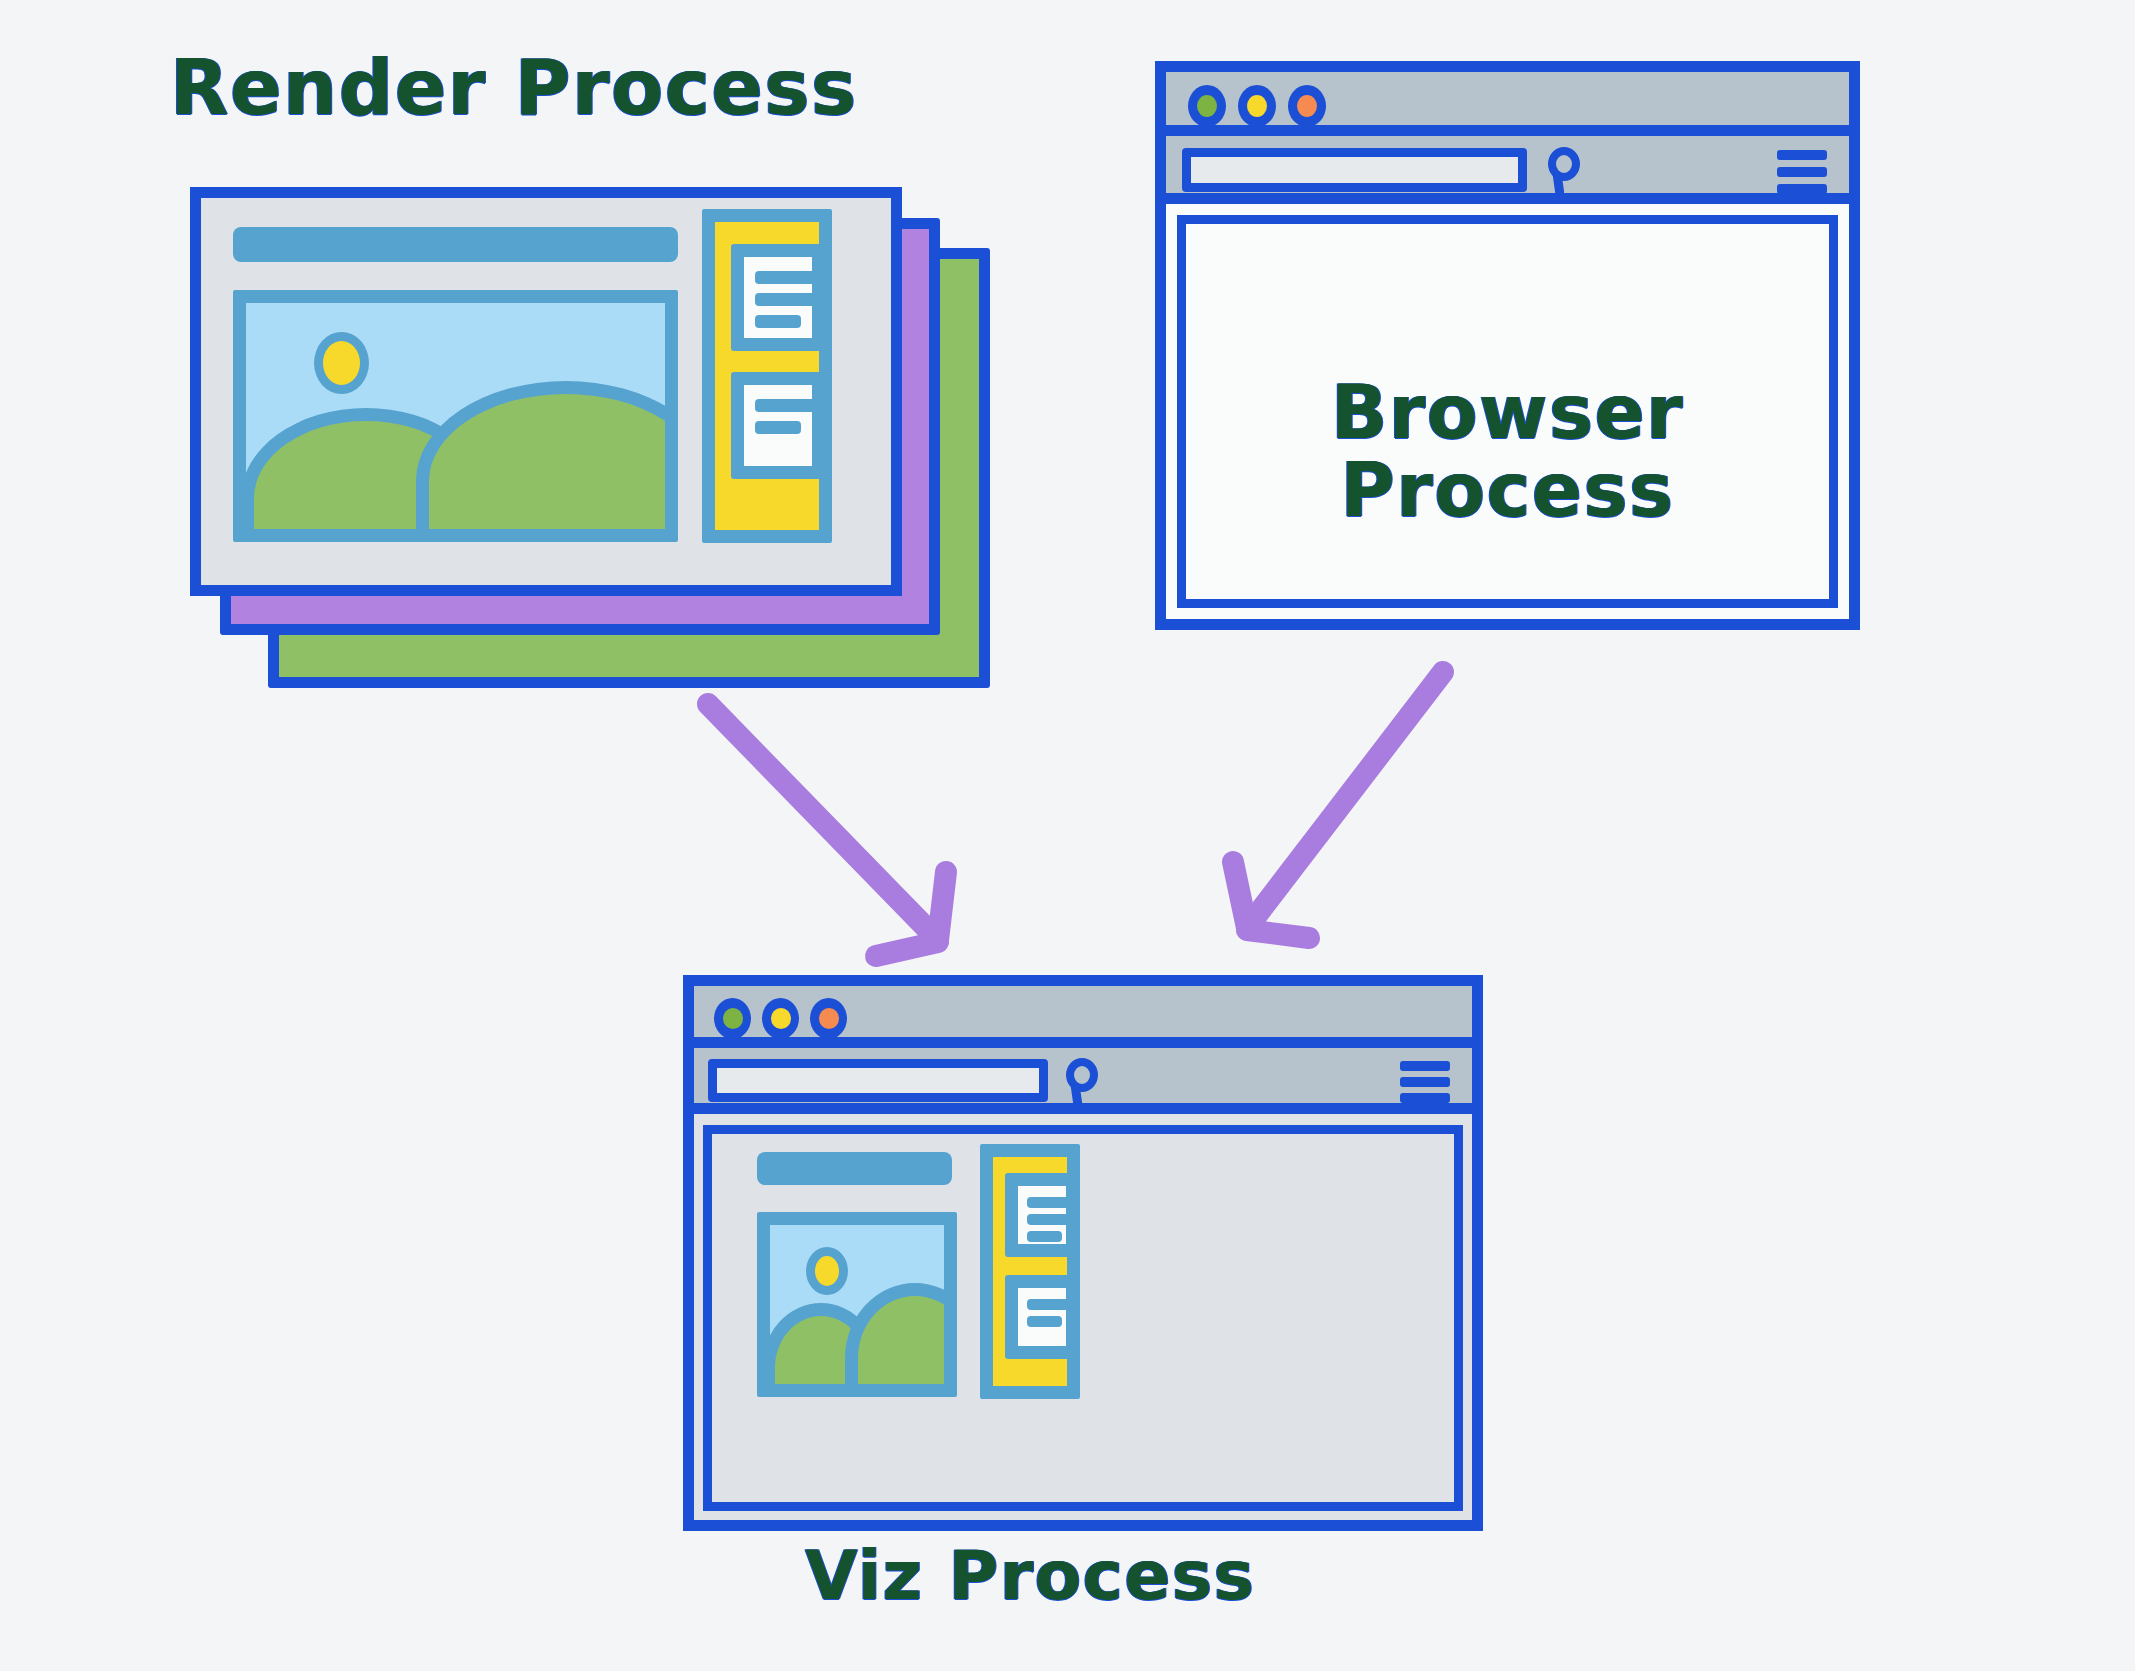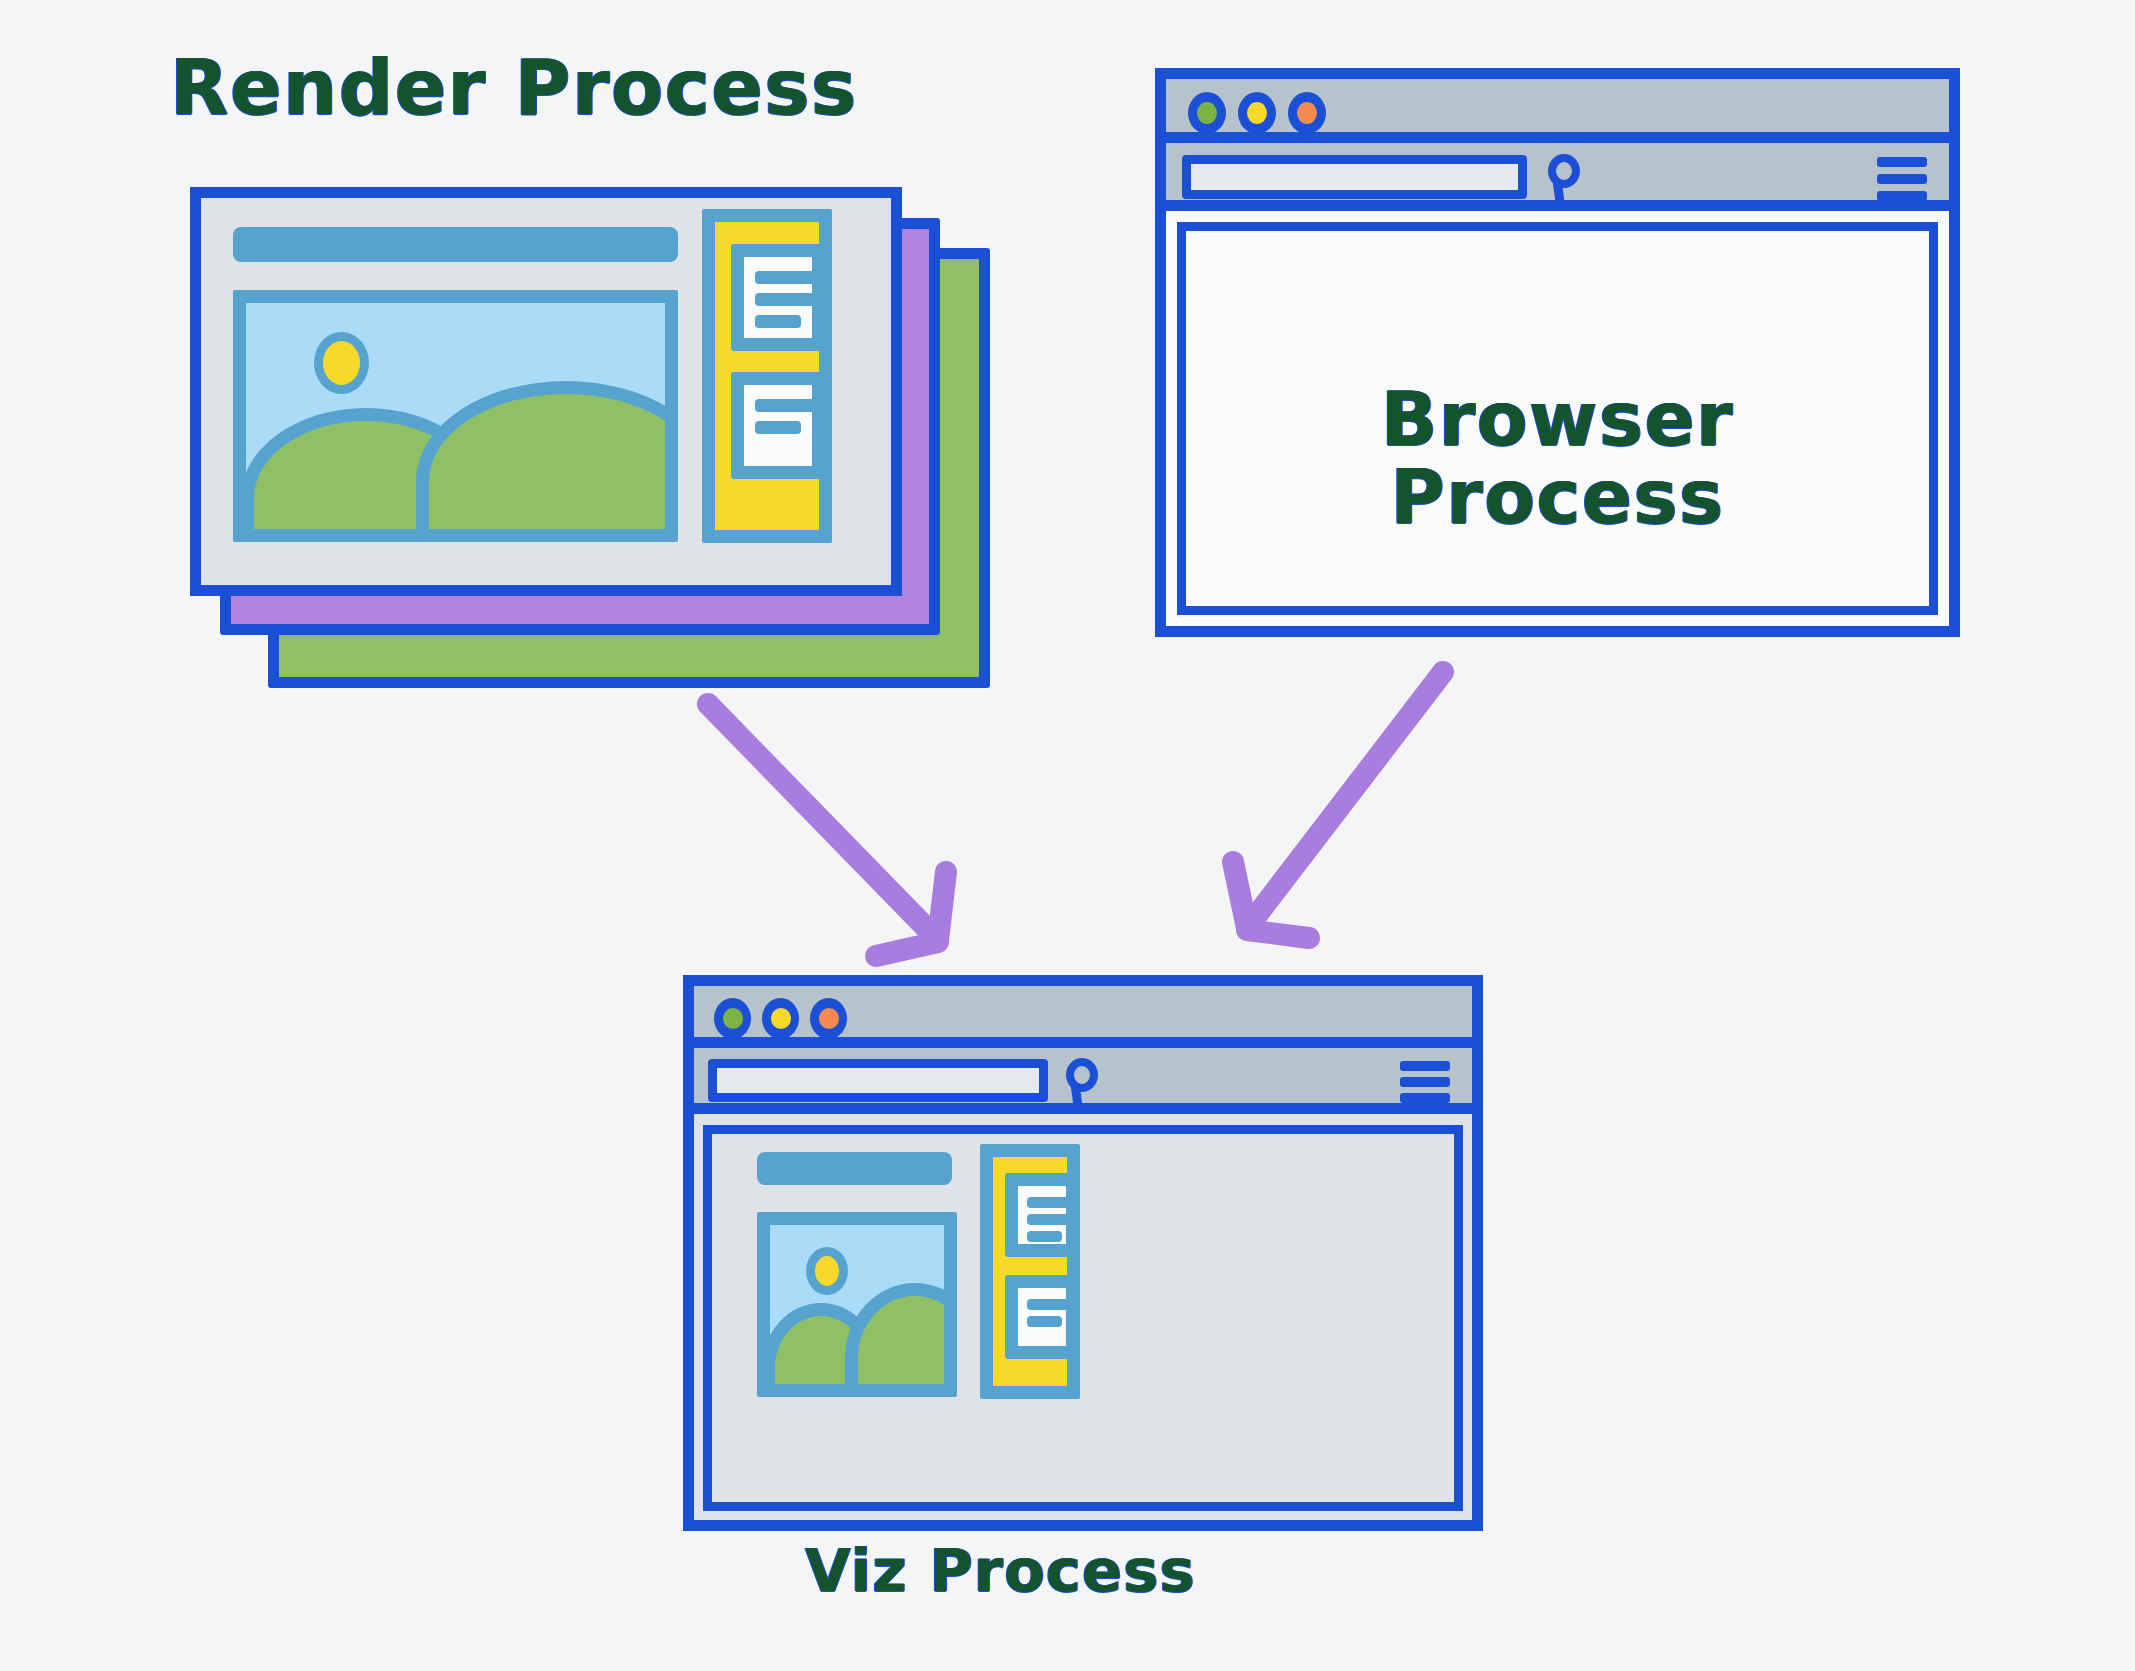--- a/index.html
+++ b/index.html
@@ -17,21 +17,21 @@
     color:#14532d;
     font-family:"DejaVu Sans", sans-serif;
     font-weight:700;
     letter-spacing:.02em;
     white-space:pre;
     line-height:1.05;
     text-shadow:1px 0 0 #1a4fd6, 0 1px 0 #1a4fd6, -1px 0 0 #1a4fd6;
   }
   #render-label{left:170px;top:48px;font-size:76px;}
   #browser-label{left:1310px;top:315px;font-size:74px;text-align:center;}
-  #viz-label{left:805px;top:1540px;font-size:59px;}
+  #viz-label{left:805px;top:1540px;font-size:68px;}
 
   
   .win{position:absolute;box-sizing:border-box;}
   .frame{
     position:absolute;inset:0;
     border:11px solid #1a4fd6;
     background:#dfe3e7;
     box-sizing:border-box;
   }
   .frame.white{background:#fafbfb;}
@@ -174,21 +174,21 @@
           <div class="line" style="left:11px;top:58px;width:46px;height:13px;"></div>
         </div>
         <div class="card" style="left:16px;top:150px;width:94px;height:107px;">
           <div class="line" style="left:11px;top:14px;width:62px;height:13px;"></div>
           <div class="line" style="left:11px;top:36px;width:46px;height:13px;"></div>
         </div>
       </div>
     </div>
   </div>
 
-  <div class="win" style="left:1155px;top:68px;width:805px;height:569px;">
+  <div class="win" style="left:1155px;top:61px;width:705px;height:569px;">
     <div class="frame white"></div>
 
     <div class="titlebar" style="top:11px;left:11px;right:11px;height:64px;">
       <div class="dots" style="left:22px;top:13px;gap:12px;">
         <span class="dot green" style="width:38px;height:42px;">
           <i style="width:20px;height:22px;"></i>
         </span>
         <span class="dot yellow" style="width:38px;height:42px;">
           <i style="width:20px;height:22px;"></i>
         </span>

